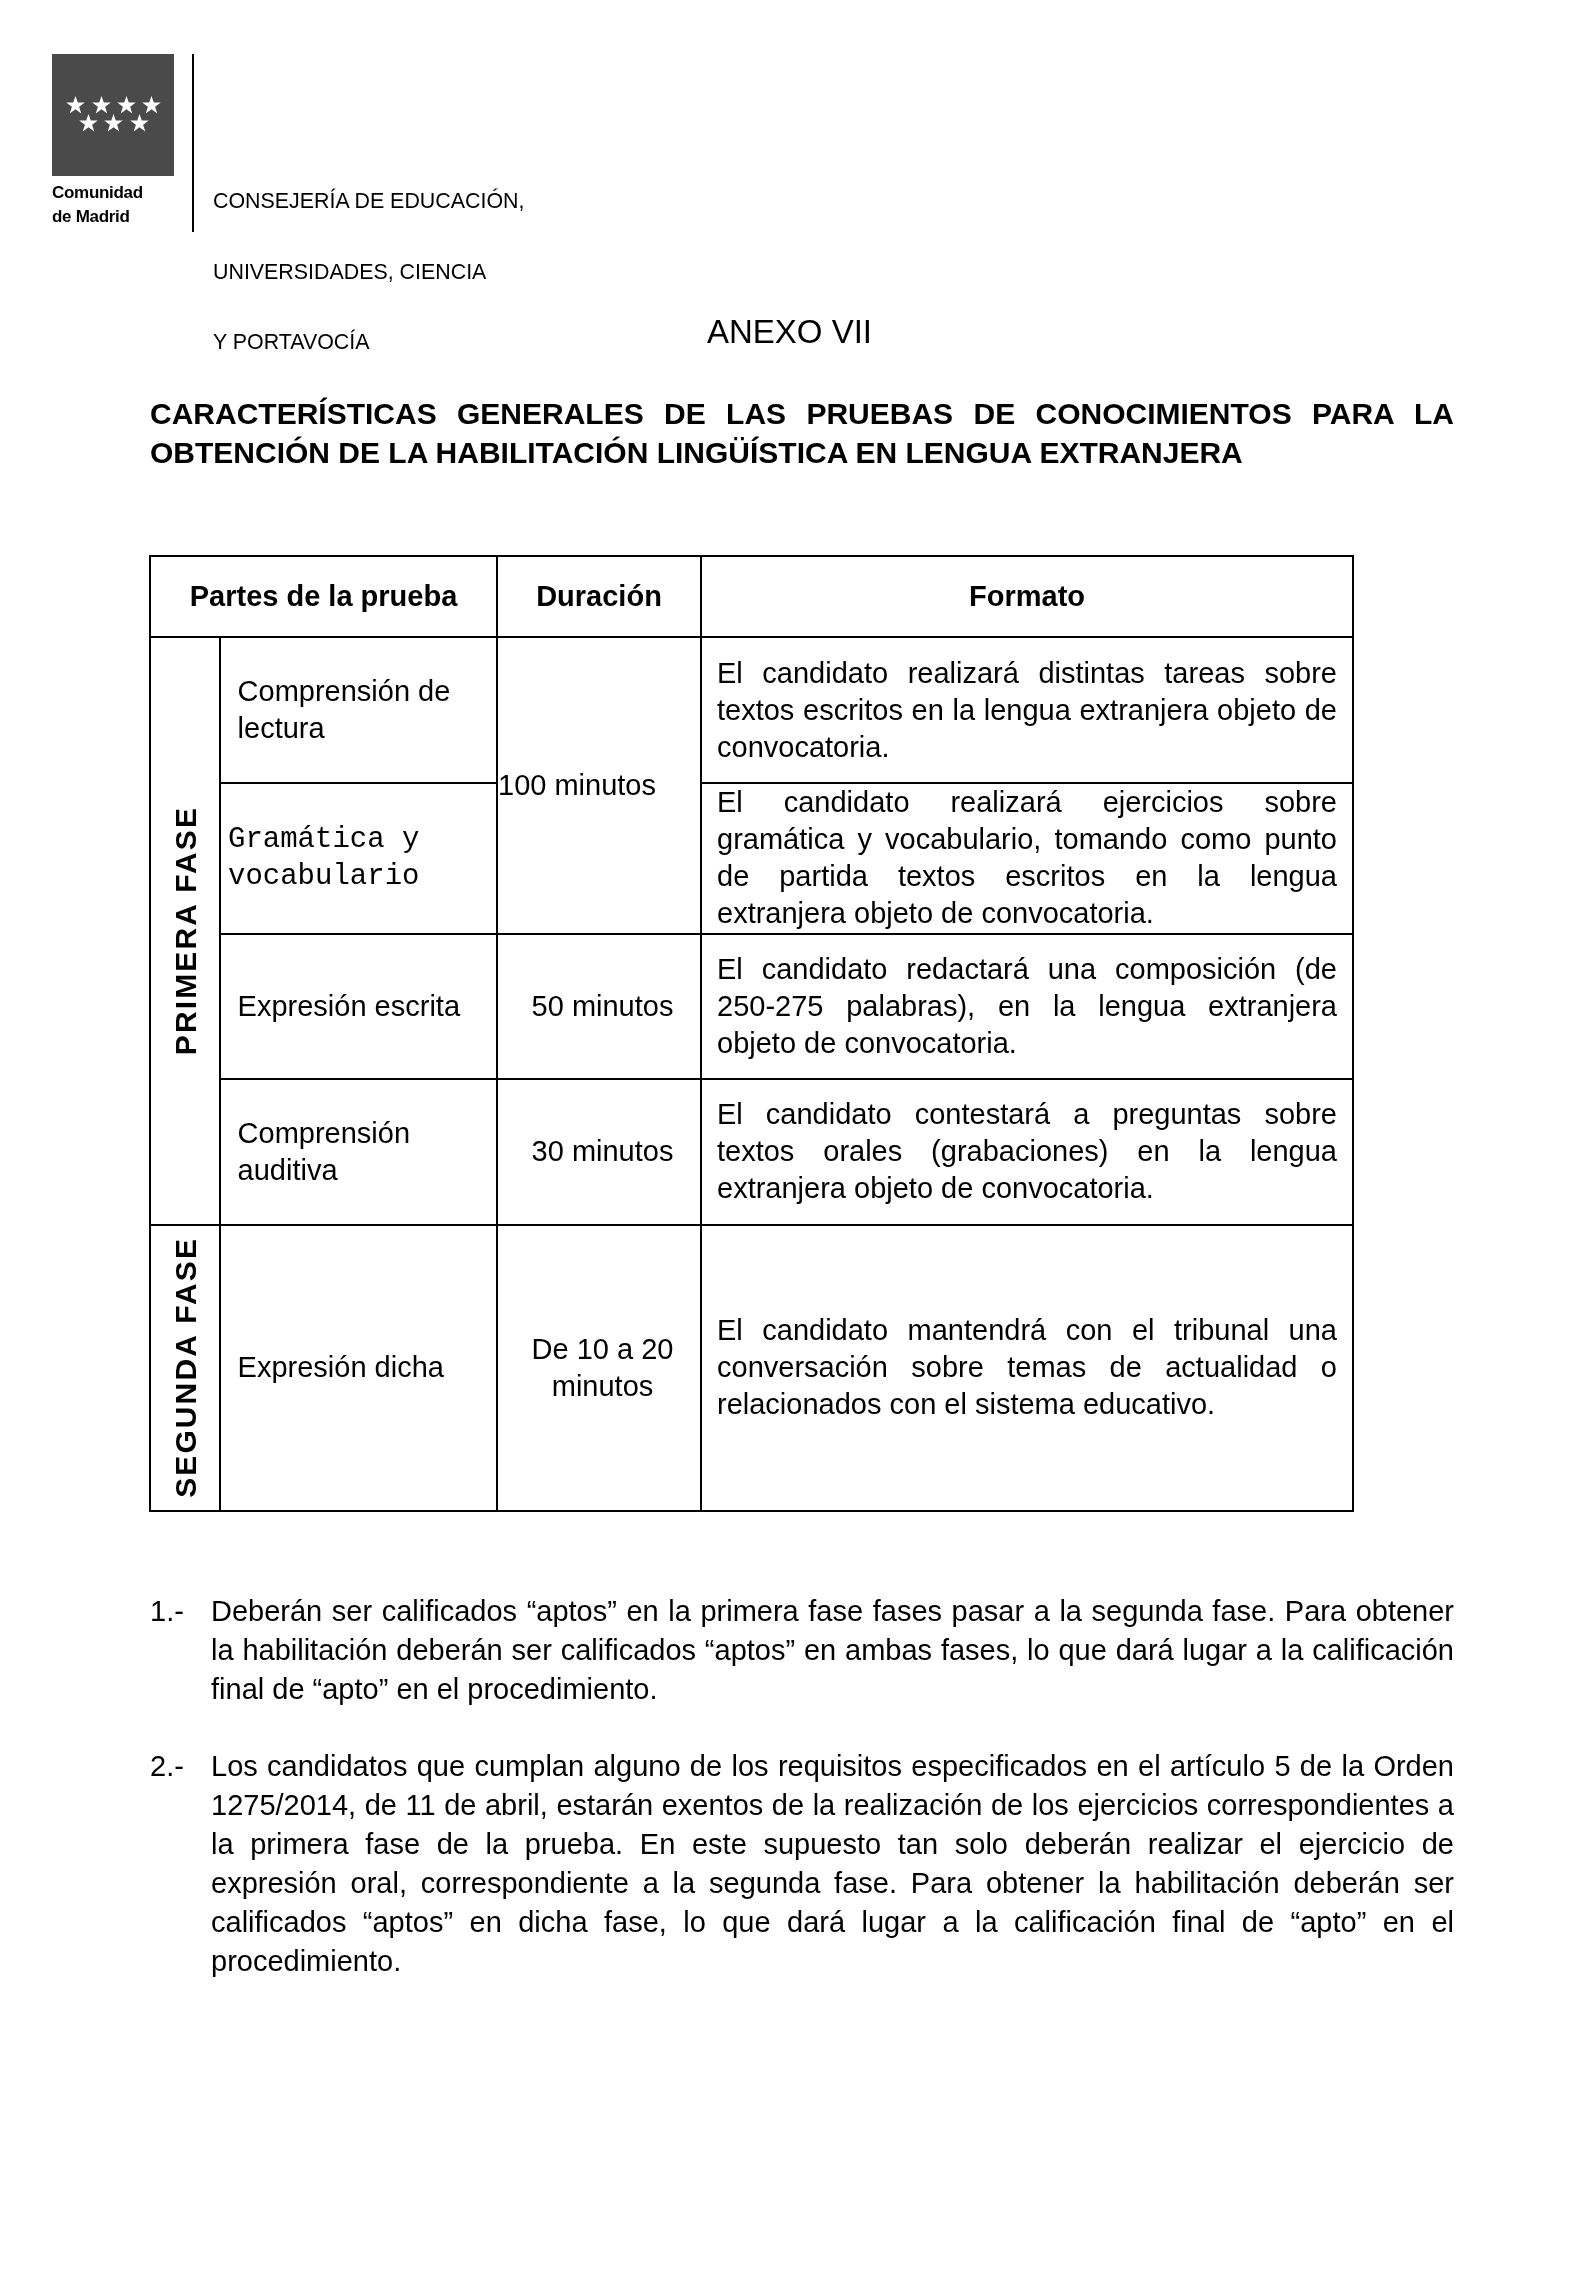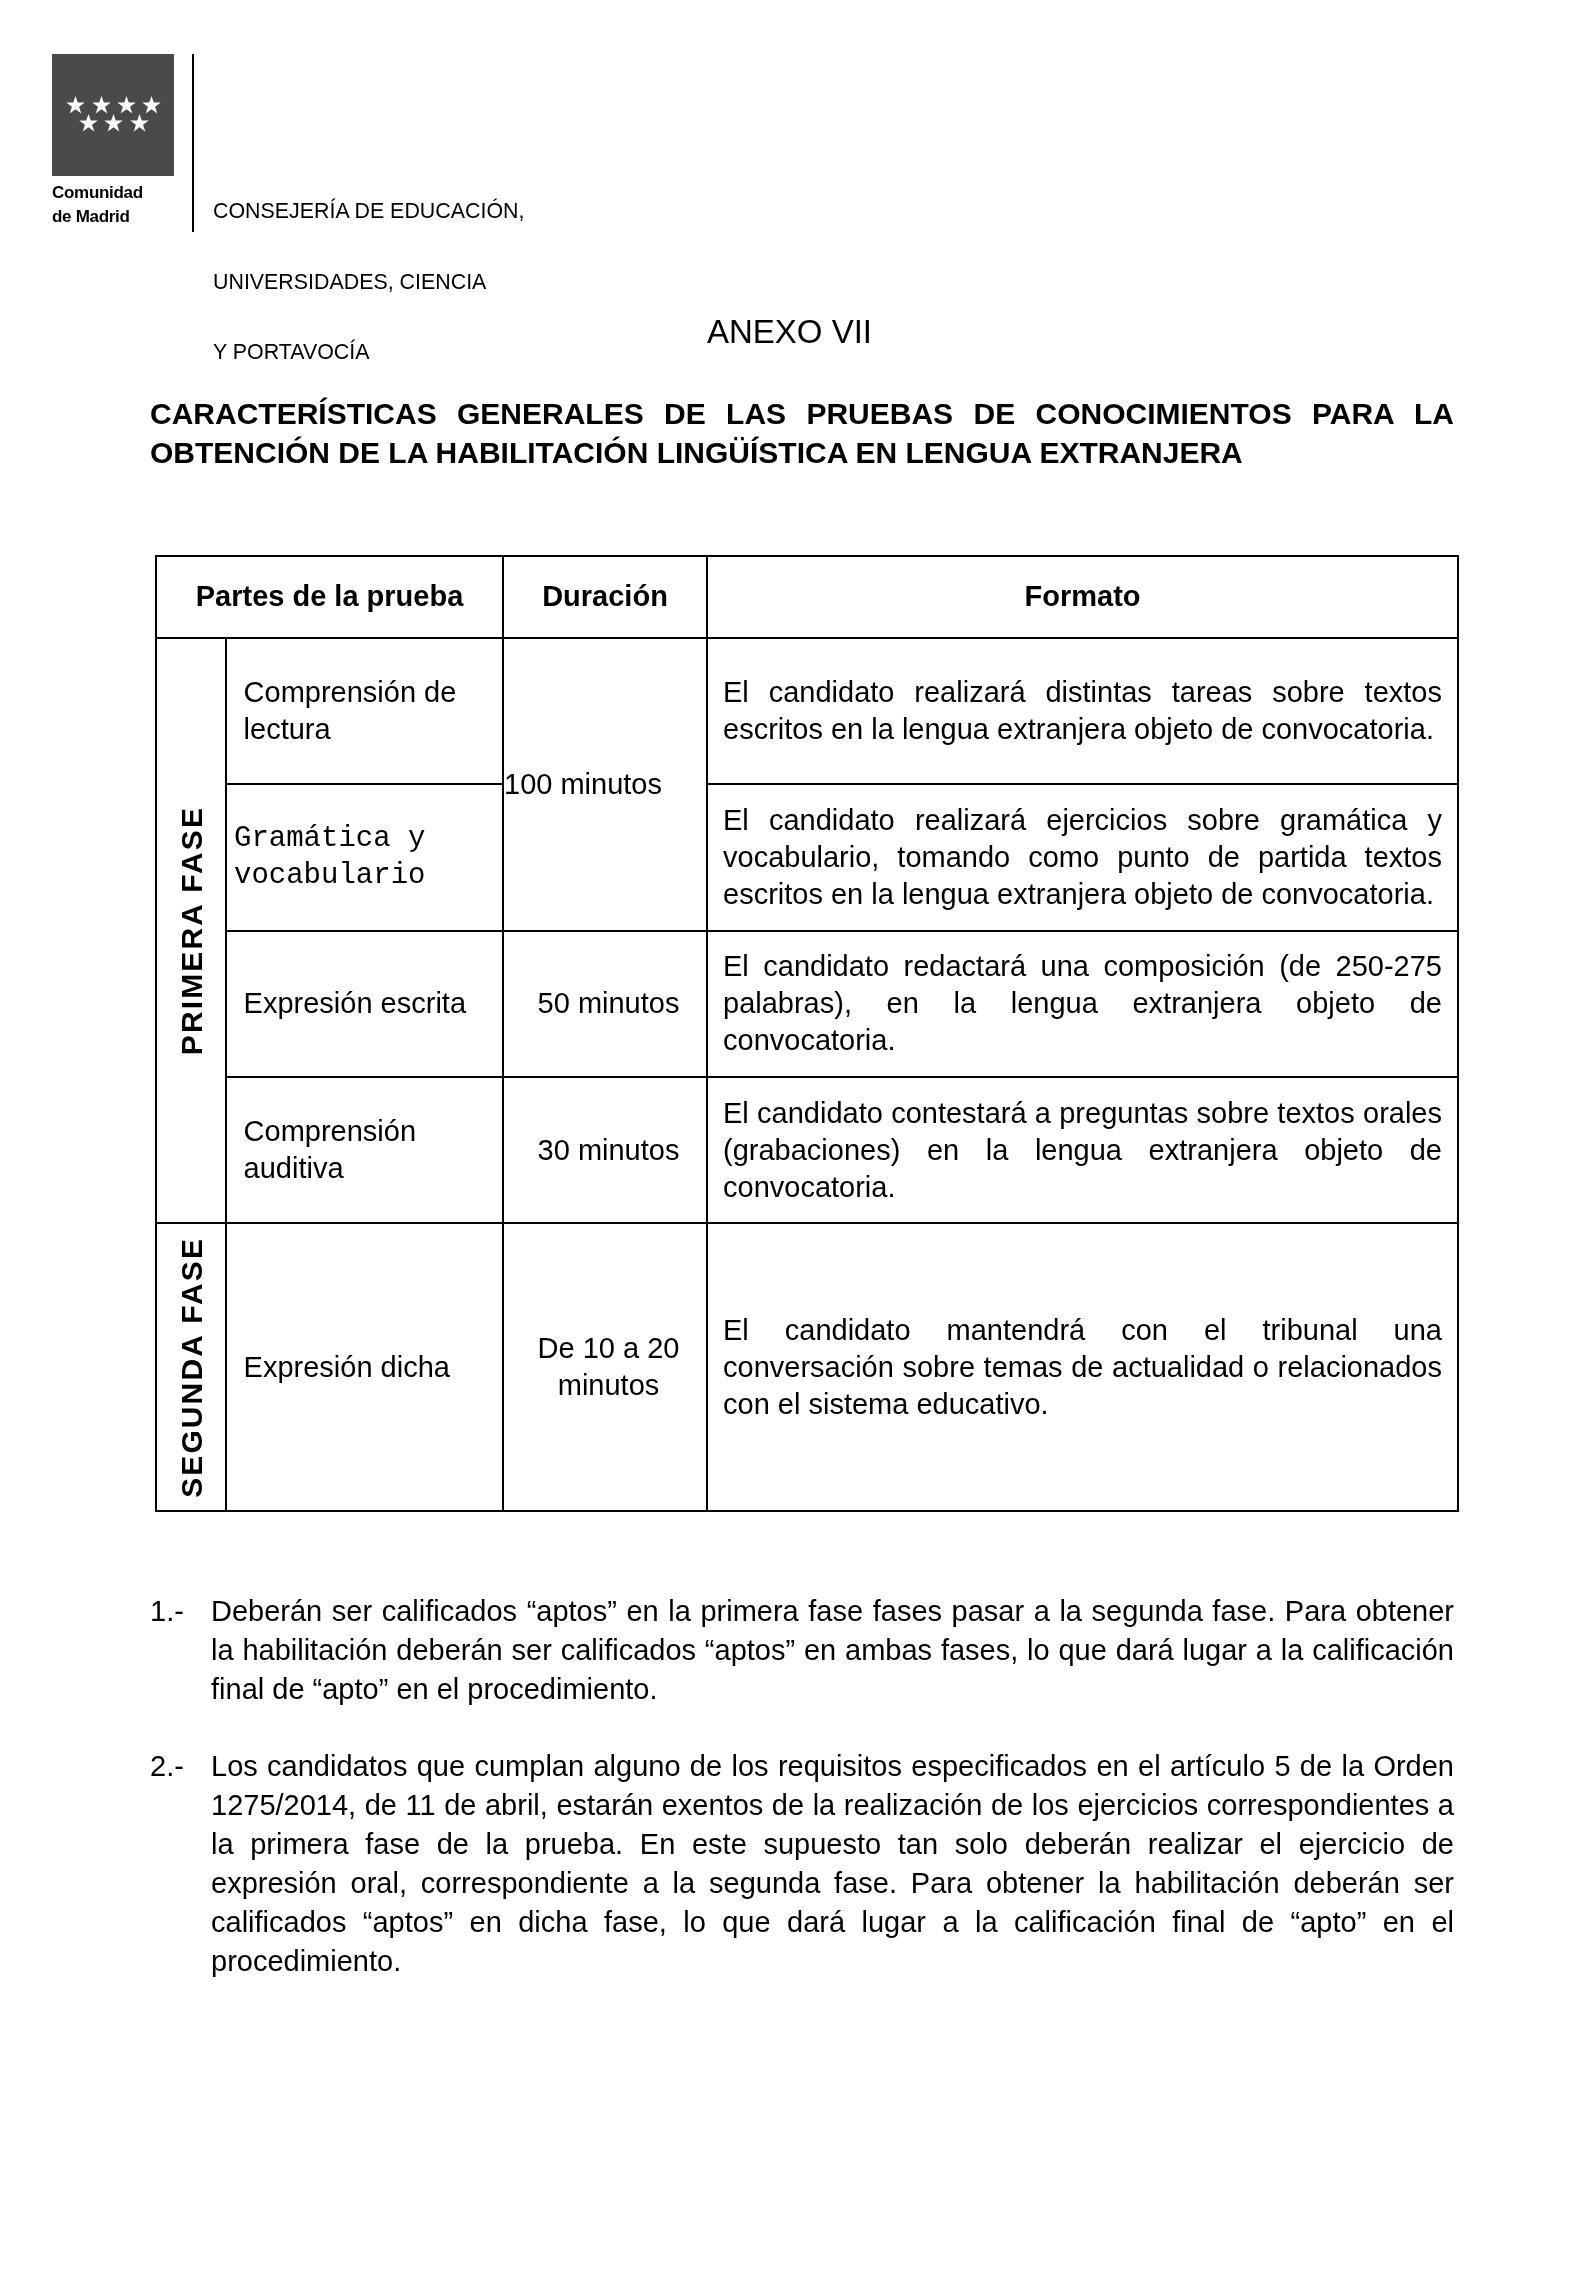--- a/index.html
+++ b/index.html
@@ -7,30 +7,30 @@
          font-family: "Liberation Sans", sans-serif; color: #000; }
   .abs { position: absolute; }
 
   
   #logo-box { left: 52px; top: 54px; width: 122px; height: 122px; background: #4a4a4a; }
   .star { position: absolute; width: 21px; height: 21px; }
   .star svg { width: 100%; height: 100%; display: block; }
   #logo-name { left: 52px; top: 181px; width: 124px; font-weight: bold; font-size: 17px;
                line-height: 24px; letter-spacing: -0.3px; }
   #logo-divider { left: 192px; top: 54px; width: 2.1px; height: 178px; background: #000; }
-  #dept { left: 213px; top: 153px; font-size: 21.4px; line-height: 23.5px; white-space: pre; }
+  #dept { left: 213px; top: 143px; font-size: 21.4px; line-height: 23.5px; white-space: pre; }
 
   
   #annex { left: 0; width: 1568px; top: 312px; text-align: center; font-size: 33px; line-height: 39px;
            padding-left: 11px; box-sizing: border-box; }
   #title { left: 150px; width: 1304px; top: 394px; font-weight: bold; font-size: 30px;
            line-height: 39px; text-align: justify; text-align-last: left; }
 
   
-  #tbl { left: 155px; top: 555px; width: 1304px; height: 957px; border-collapse: collapse;
+  #tbl { left: 149px; top: 555px; width: 1205px; height: 957px; border-collapse: collapse;
          table-layout: fixed; }
   #tbl td, #tbl th { border: 2.1px solid #000; padding: 0; font-size: 29px; line-height: 37px;
                      vertical-align: middle; }
   #tbl th { font-weight: bold; text-align: center; height: 79px; }
   .c-phase { width: 70px; }
   .c-part { width: 277px; }
   .c-dur { width: 204px; }
   .c-fmt { }
   .cell-part { padding-left: 16.6px !important; padding-right: 7px !important; text-align: left; }
   .cell-part.tight { padding-left: 7px !important; font-family: Liberation Mono, monospace; }

